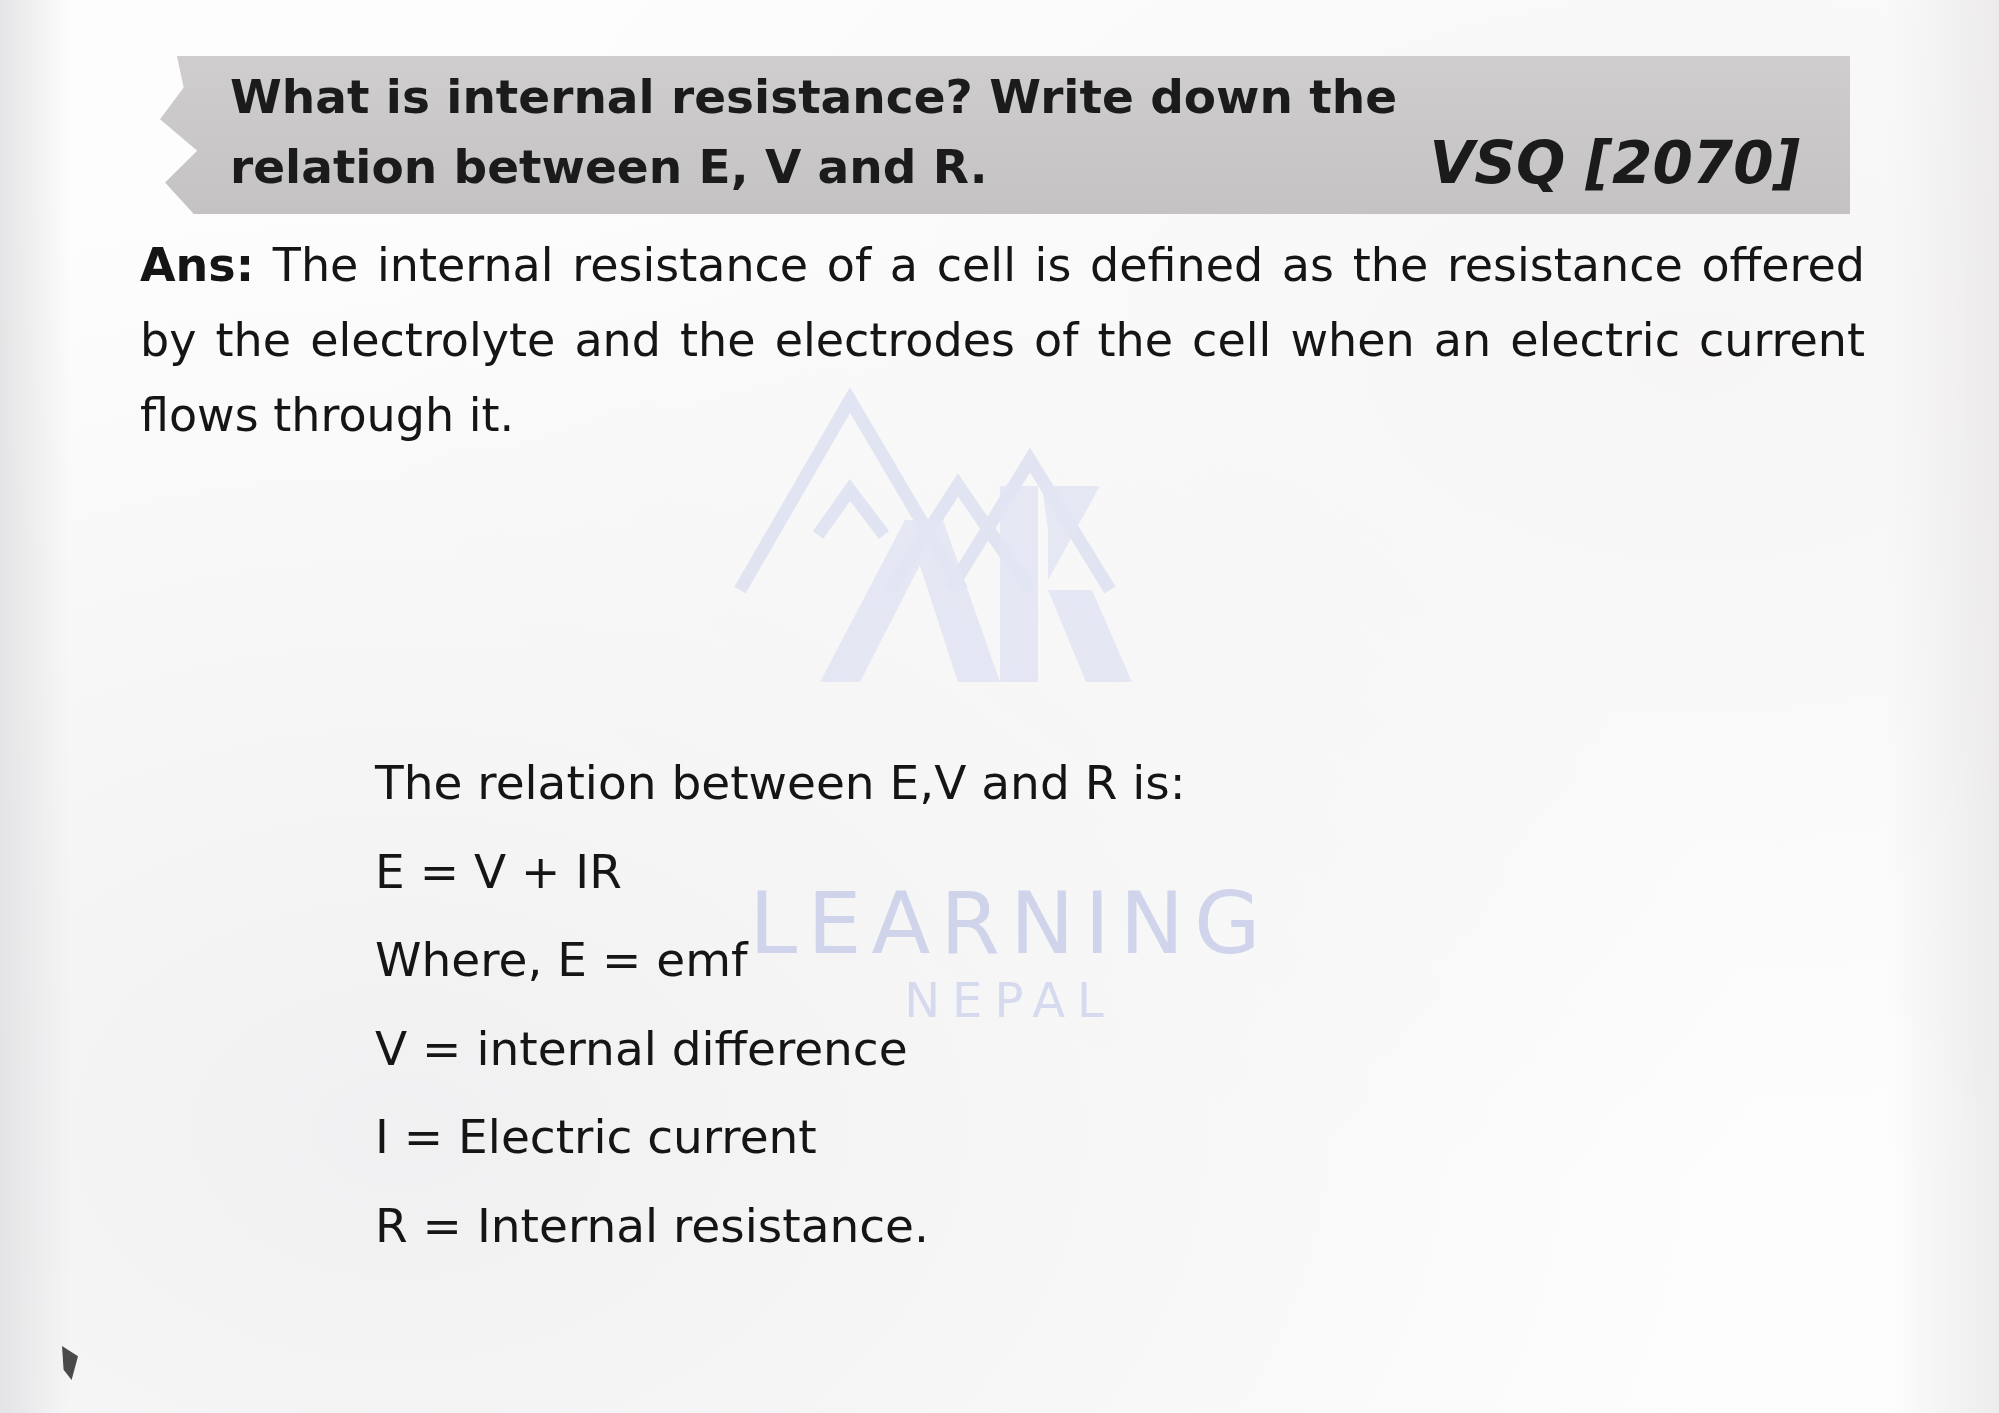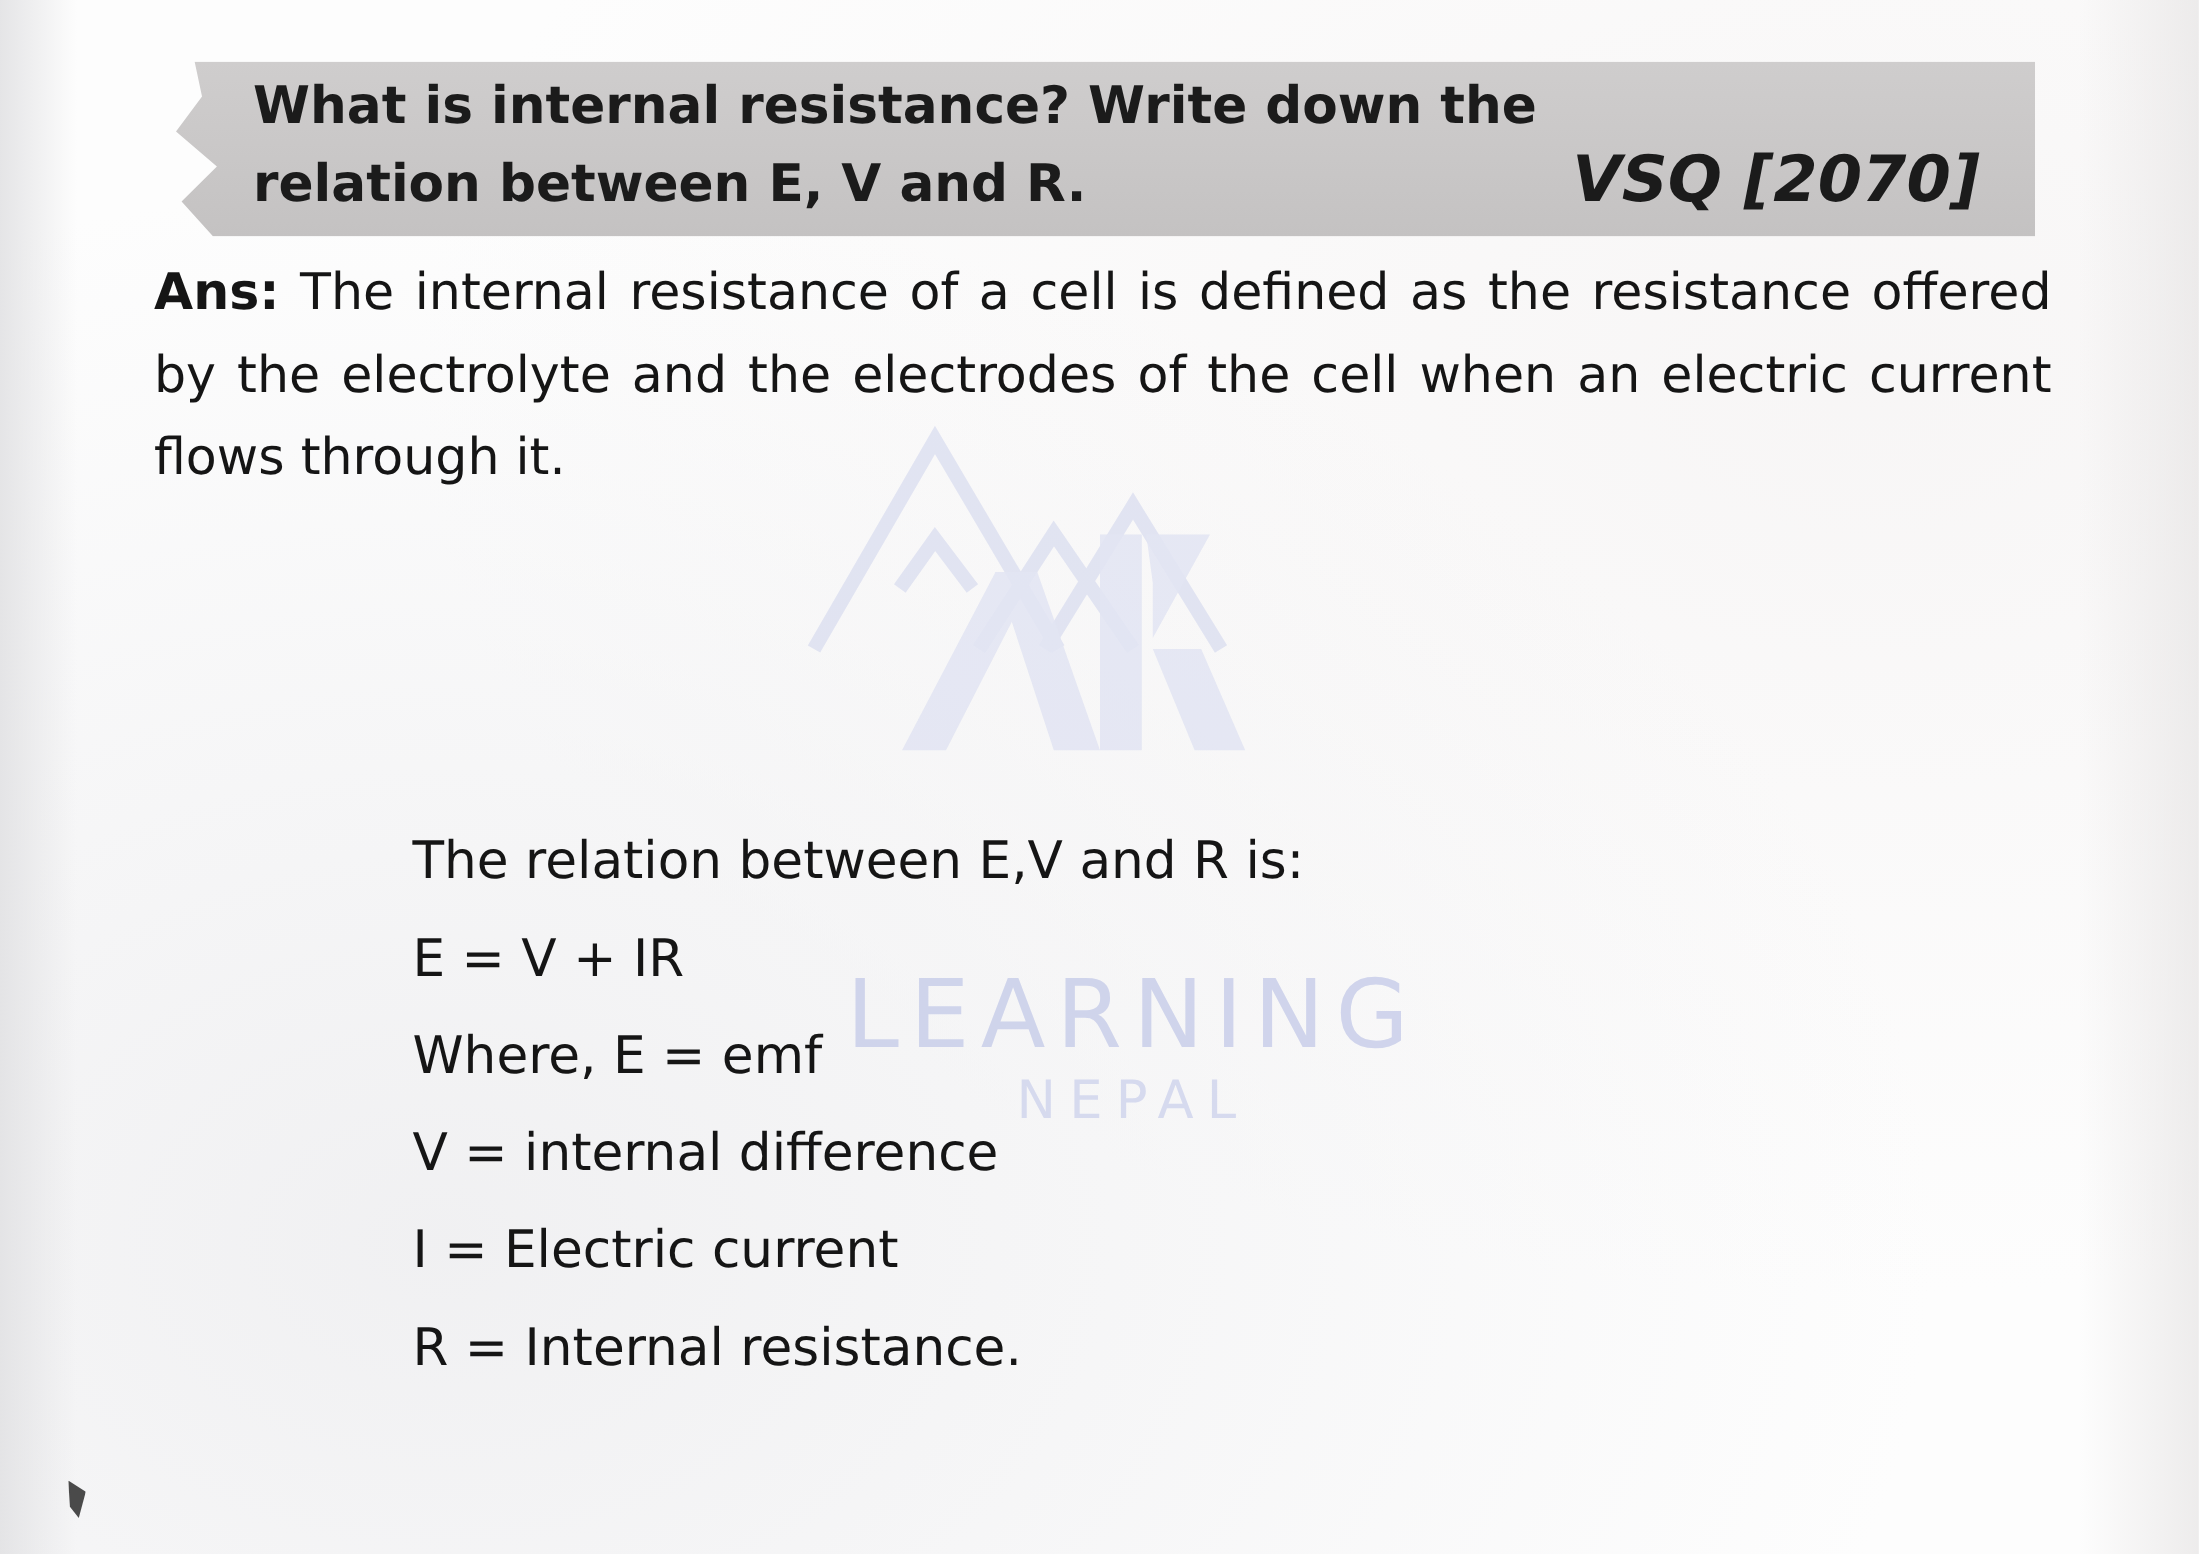--- a/index.html
+++ b/index.html
@@ -38,21 +38,21 @@
   .wm-logo {
     position: absolute;
     left: 700px;
     top: 290px;
     width: 560px;
     height: 420px;
     opacity: 0.5;
   }
   .wm-text {
     position: absolute;
-    left: 580px;
+    left: 560px;
     top: 880px;
     width: 900px;
     text-align: center;
     color: #c3c9e8;
     opacity: 0.75;
     font-family: "DejaVu Sans", sans-serif;
     letter-spacing: 10px;
   }
   .wm-text .wm-main {
     font-size: 86px;

